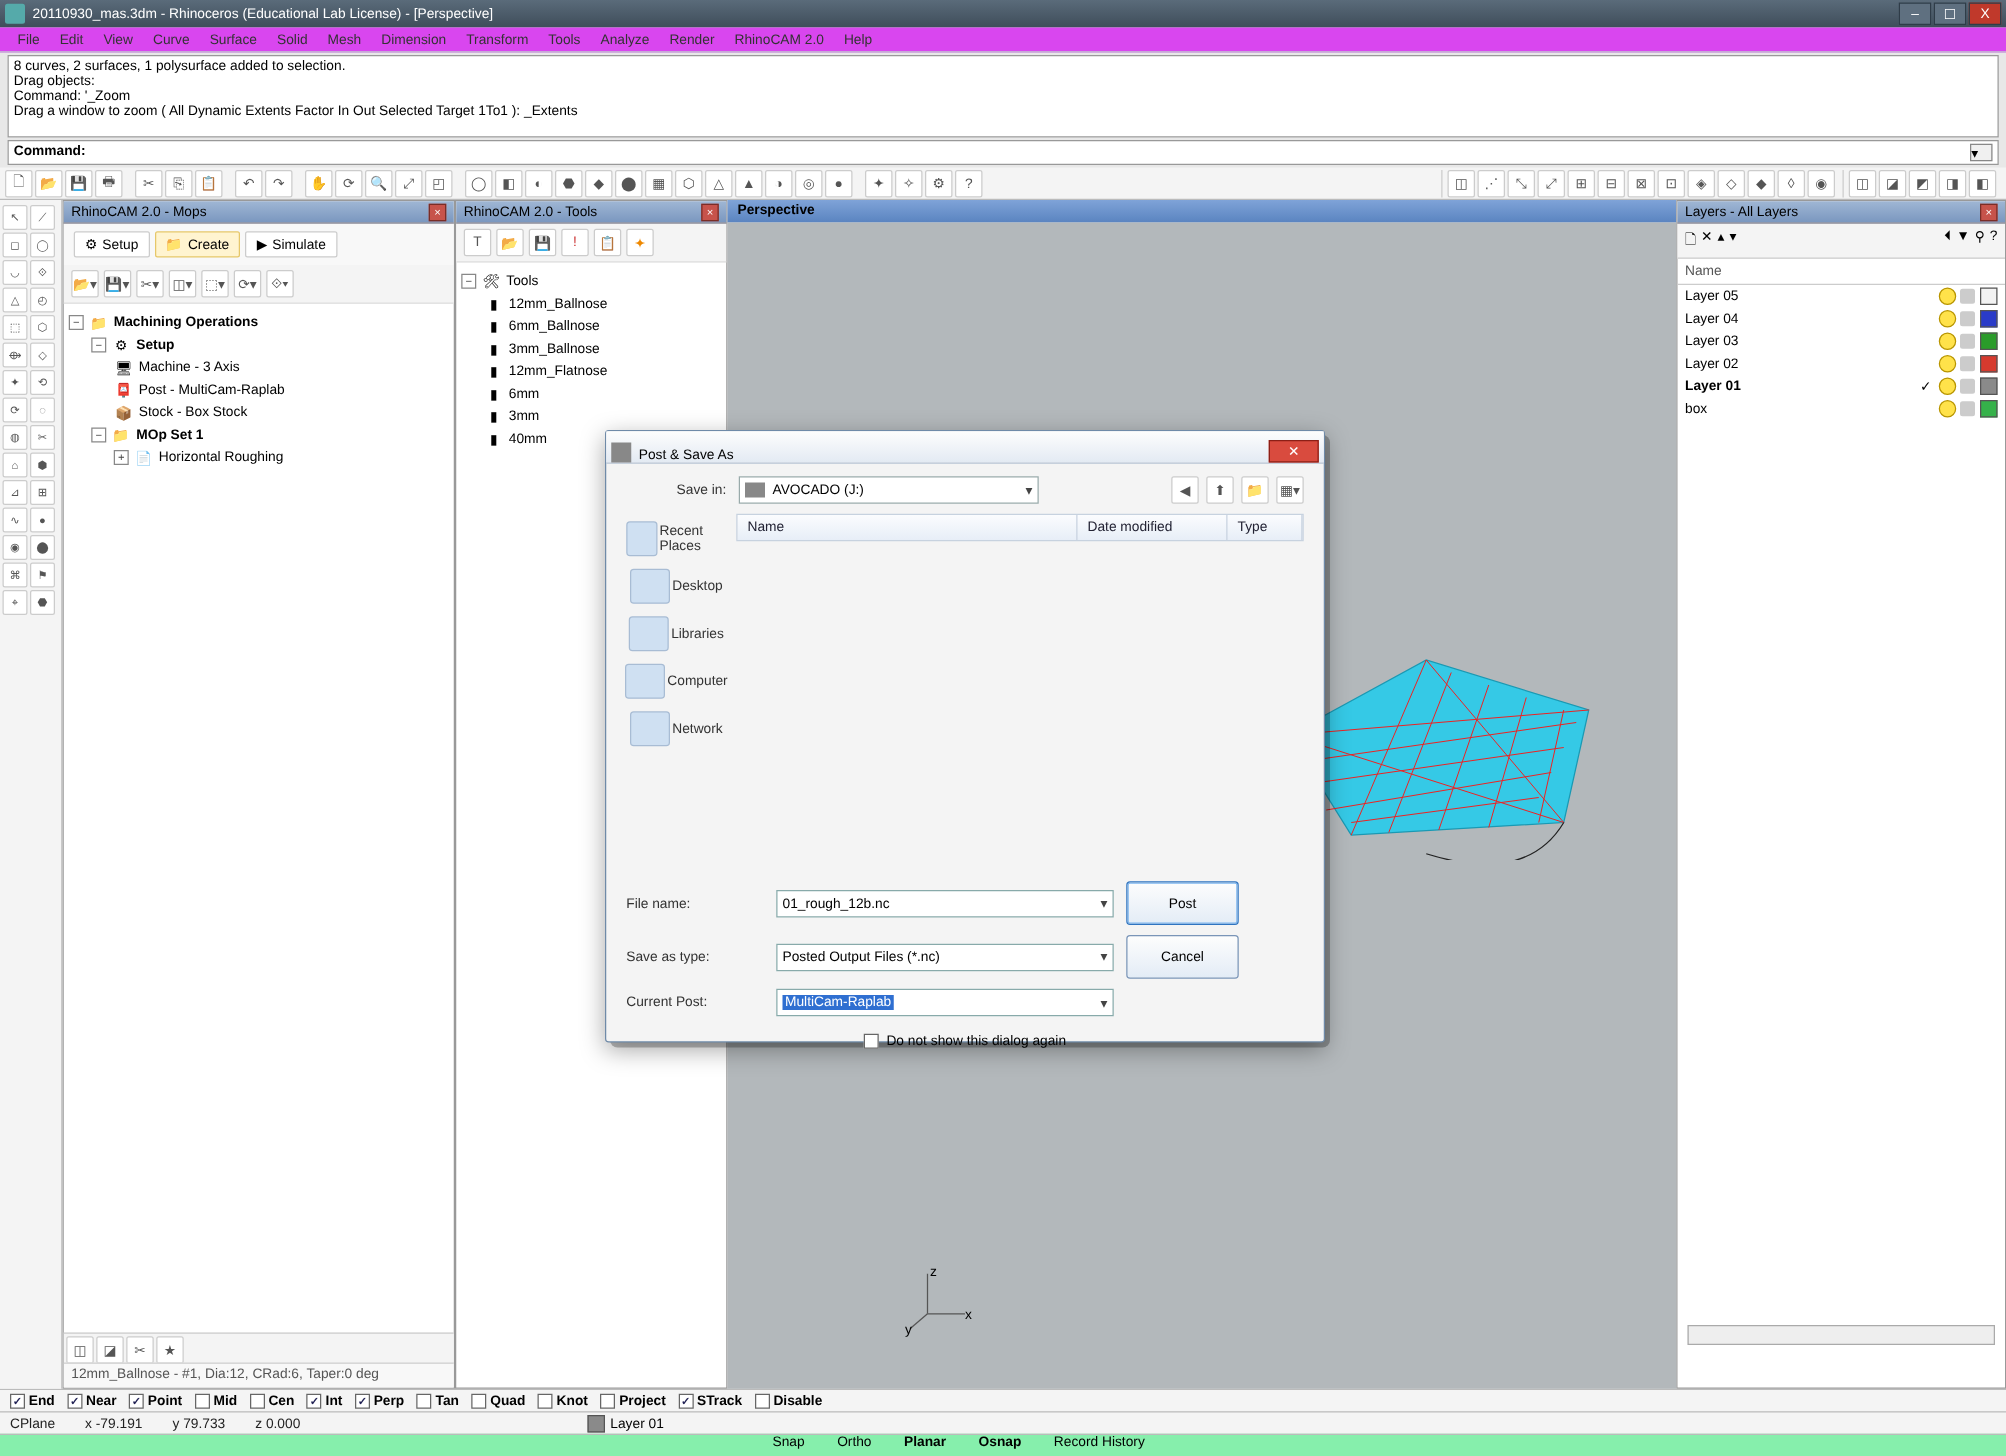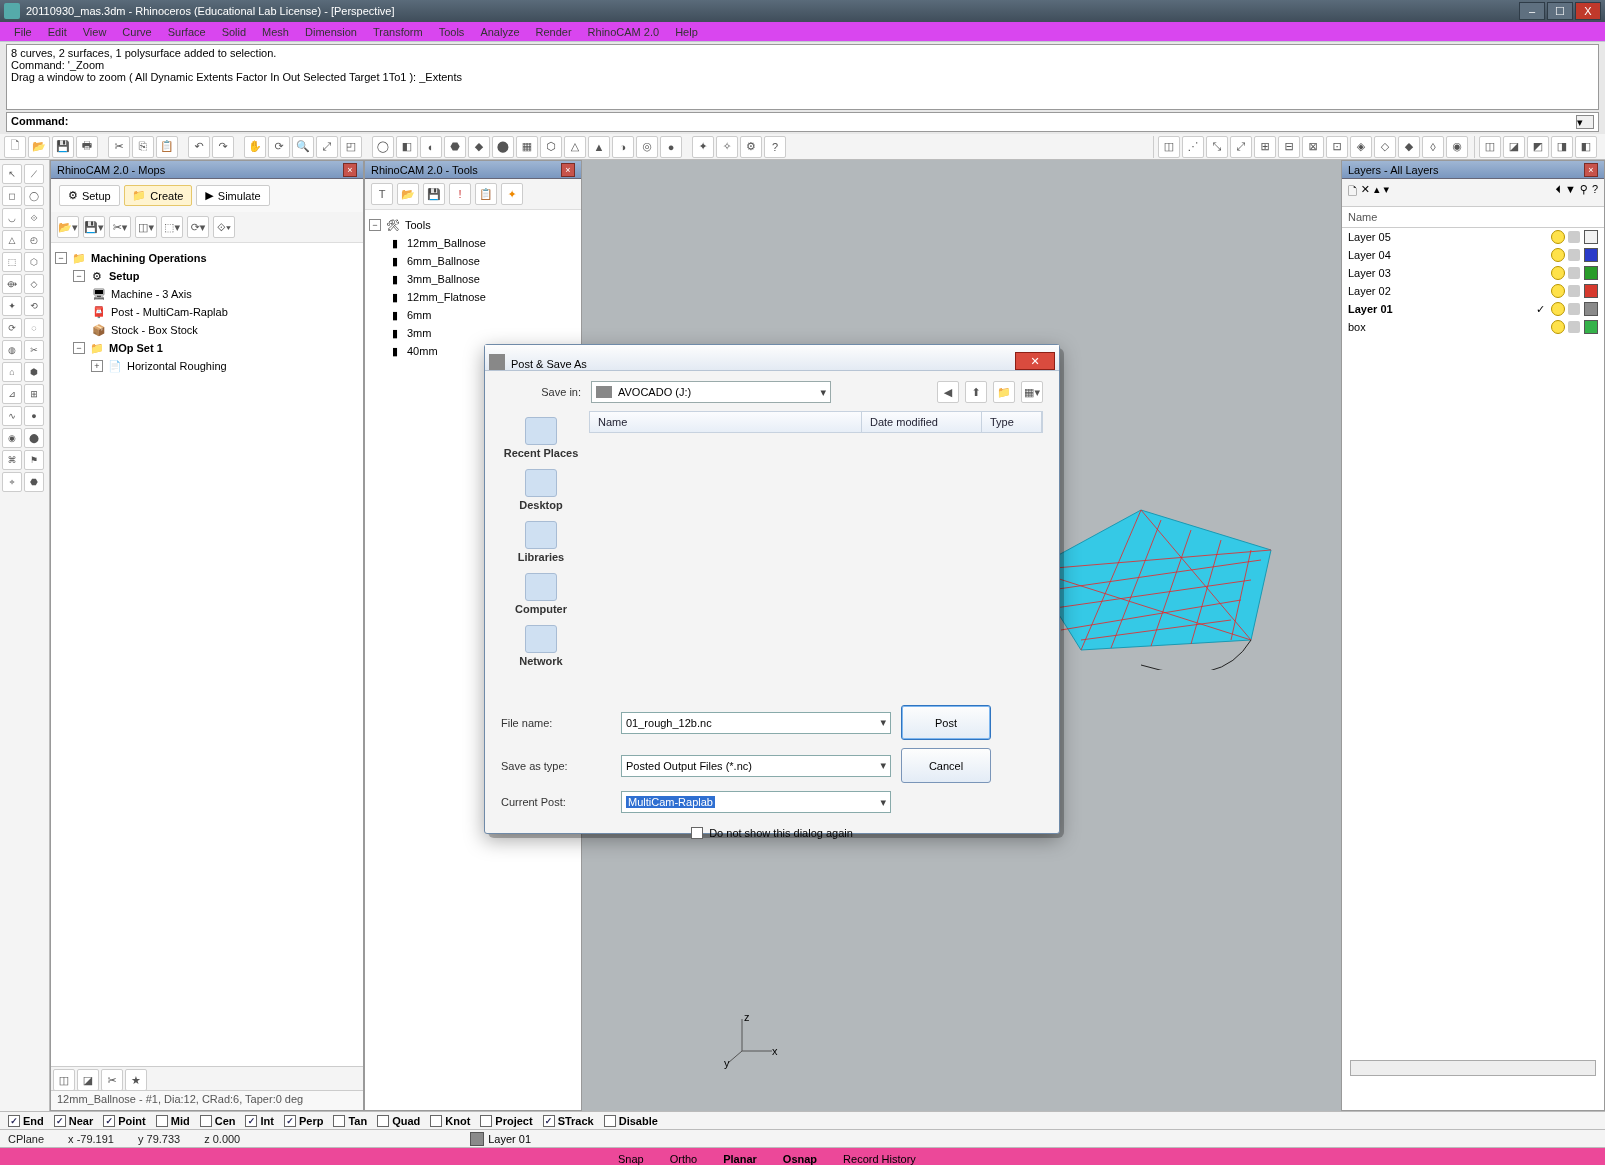--- a/index.html
+++ b/index.html
@@ -70,42 +70,42 @@
 .layer-panel-body{flex:1;position:relative;}
 
 
 .osnap-bar { height:18px; background:#f4f4f4; display:flex;align-items:center;padding:0 8px;gap:10px;border-top:1px solid #bbb;font-weight:bold;}
 .osnap-item { display:flex;align-items:center;gap:3px;}
 .chk { width:12px;height:12px;border:1px solid #666;background:#fff;display:flex;align-items:center;justify-content:center;font-size:9px;color:#225;}
 .chk.on::after{content:"✓";}
 
 
 .statusbar1 { height:18px; background:#f4f4f4;display:flex;align-items:center;padding:0 8px;gap:24px;border-top:1px solid #bbb;}
-.statusbar2 { height:18px; background:#ec4899;display:flex;align-items:flex-end;padding:0 8px;gap:14px;border-top:1px solid #bbb;}
+.statusbar2 { height:18px; background:#86efac;display:flex;align-items:flex-start;padding:0 8px;gap:14px;border-top:1px solid #bbb;}
 .status-cell { color:#222;}
 .status-btn { padding:0 6px;}
 .status-btn.bold { font-weight:bold;}
 
 
 .dlg-shadow{position:absolute;left:488px;top:348px;width:576px;height:490px;background:rgba(0,0,0,.25);border-radius:6px;}
 .dialog { position:absolute; left:484px; top:344px; width:576px; height:490px; background:#f4f4f4; border:1px solid #6f8aa8; border-radius:3px; box-shadow:0 6px 20px rgba(0,0,0,.35);}
 .dlg-title { height:26px; background:linear-gradient(#fdfdfd,#e3eaf3); display:flex;align-items:flex-end;padding:0 4px;border-bottom:1px solid #b7c4d4;}
 .dlg-title .dlg-icon{width:16px;height:16px;background:#888;margin-right:6px;}
 .dlg-close { margin-left:auto;width:40px;height:18px;background:#d94b3e;border:1px solid #8c1f16;color:#fff;display:flex;align-items:center;justify-content:center;}
 .dlg-body{ padding:10px 16px; display:flex;flex-direction:column;gap:8px;}
 .savein-row{display:flex;align-items:center;gap:10px;}
 .savein-row label{width:80px;text-align:right;color:#333;}
 .savein-drop{flex:0 0 240px;height:22px;border:1px solid #9aa;background:#fff;display:flex;align-items:center;padding:0 4px;gap:6px;}
 .savein-drop .drvicon{width:16px;height:12px;background:#888;}
 .savein-drop .caret{margin-left:auto;color:#444;}
 .savein-tools{margin-left:auto;display:flex;gap:6px;}
 .savein-tools .tbtn{width:22px;height:22px;}
 .browser{display:flex;gap:8px;height:280px;}
 .places{width:80px;display:flex;flex-direction:column;align-items:center;gap:10px;padding-top:6px;}
-.place{display:flex;flex-direction:column;align-items:center;gap:2px;color:#333;font-weight:bold;}
+.place{display:flex;flex-direction:row;align-items:center;gap:2px;color:#333;}
 .place .picon{width:32px;height:28px;background:#cfe0f2;border:1px solid #a8bcd4;border-radius:3px;}
 .filelist{flex:1;border:0;background:transparent;}
 .fl-head{display:flex;background:linear-gradient(#fbfcfe,#e7eef7);border:1px solid #c7d2df;}
 .fl-head div{padding:4px 8px;border-right:1px solid #c7d2df;color:#223;}
 .fl-head .c-name{flex:1;} .fl-head .c-date{width:120px;} .fl-head .c-type{width:60px;}
 .fl-body{border:1px solid #c7d2df;border-top:none;height:230px;background:#fff;display:flex;flex-direction:column;align-items:center;}
 .fl-empty{margin-top:6px;color:#555;}
 .form-rows{display:grid;grid-template-columns:110px 270px 90px;gap:8px 10px;align-items:center;margin-top:6px;}
 .form-rows label{text-align:left;color:#333;}
 .txtbox{height:22px;border:1px solid #8aa;background:#fff;display:flex;align-items:center;padding:0 4px;justify-content:space-between;}
@@ -141,20 +141,21 @@
     <span>Transform</span>
     <span>Tools</span>
     <span>Analyze</span>
     <span>Render</span>
     <span>RhinoCAM 2.0</span>
     <span>Help</span>
   </div>
 
 <div class="cmdlog" id="cmdlog">
     <div>8 curves, 2 surfaces, 1 polysurface added to selection.</div>
+    <div>Drag objects:</div>
     <div>Command: '_Zoom</div>
     <div>Drag a window to zoom ( All  Dynamic  Extents  Factor  In  Out  Selected  Target  1To1 ):  _Extents</div>
   </div>
 <div class="cmdline">
   <b>Command:</b>
   <div class="cmd-opts">▾</div>
 </div>
 
 <div class="maintool">
   <div class="tbtn">🗋</div>
@@ -368,20 +369,21 @@
           <span>3mm</span>
         </div>
         <div class="tree-node tree-indent1">
           <span class="node-icon">▮</span>
           <span>40mm</span>
         </div>
       </div>
   </div>
 
   <div class="viewport-wrap">
+    <div class="vp-title">Perspective</div>
     <div class="viewport">
       <svg class="axes" viewBox="0 0 60 60">
         <line x1="20" y1="40" x2="20" y2="8" stroke="#555"></line>
           <text x="22" y="10" font-size="9">z</text>
         <line x1="20" y1="40" x2="50" y2="40" stroke="#555"></line>
           <text x="50" y="44" font-size="9">x</text>
         <line x1="20" y1="40" x2="6" y2="52" stroke="#555"></line>
           <text x="2" y="56" font-size="9">y</text>
       </svg>
       <svg class="model" viewBox="0 0 260 180">

